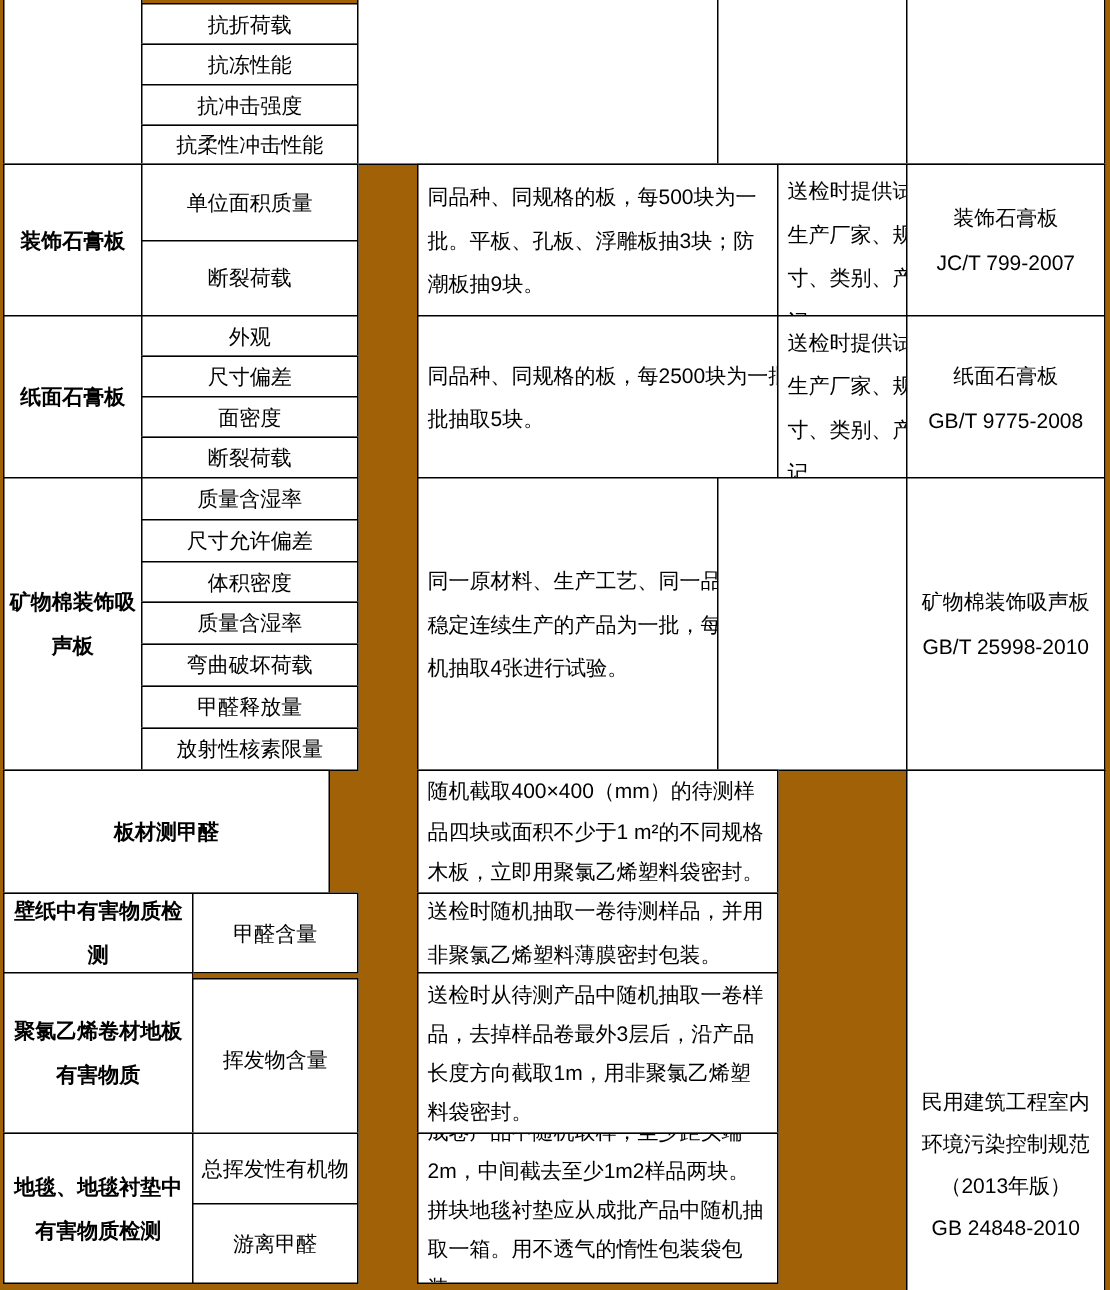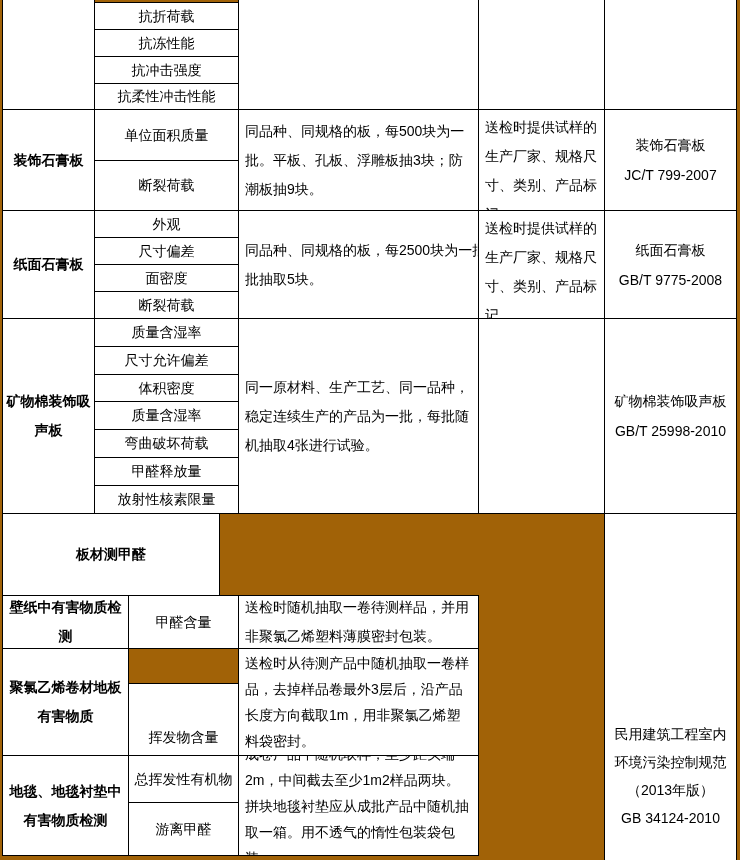--- a/index.html
+++ b/index.html
@@ -9,21 +9,21 @@
     color:#000; font-size:14px;
   }
   .cell {
     position:absolute; box-sizing:border-box; border:1px solid #000;
     background:#fff; display:flex; align-items:center; justify-content:center;
     text-align:center; line-height:29px; overflow:hidden;
   }
   .no-top { border-top:none; }
   .no-bottom { border-bottom:none; }
   .bold { font-weight:bold; }
-  .left-text { justify-content:flex-end; text-align:left; padding:0 6px; }
+  .left-text { justify-content:flex-end; text-align:left; padding:0 6px;margin-left:40px; }
   .top-start { align-items:flex-start; padding-top:3px; }
   .lh26 { line-height:26px; }
   .col { flex-direction:column; }
   .std-line { line-height:30px; }
   .col5m { justify-content:flex-end; padding-bottom:28px; line-height:28px; }
   .col4m { padding-top:16px; }
 </style>
 </head>
 <body>
 
@@ -121,41 +121,44 @@
     </div>
   <div class="cell" style="left:478px;top:318px;width:127px;height:196px"></div>
   <div class="cell col" style="left:604px;top:318px;width:133px;height:196px">
     <div class="std-line">矿物棉装饰吸声板</div>
     <div class="std-line">GB/T 25998-2010</div>
   </div>
 
   <div class="cell bold" style="left:2px;top:513px;width:218px;height:83px">
       <span>板材测甲醛</span>
     </div>
+  <div class="cell left-text" style="left:238px;top:513px;width:241px;height:83px;line-height:27px">
+      <span>随机截取400×400（mm）的待测样品四块或面积不少于1 m²的不同规格木板，立即用聚氯乙烯塑料袋密封。</span>
+    </div>
 
   <div class="cell col col5m no-bottom" style="left:604px;top:513px;width:133px;height:347px;padding-left:4px;padding-right:4px">
     <div>民用建筑工程室内环境污染控制规范</div>
     <div>（2013年版）</div>
-    <div>GB 34124-2010</div>
+    <div>GB 24848-2010</div>
   </div>
 
   <div class="cell bold" style="left:2px;top:595px;width:127px;height:54px;padding:12px 4px">
       <span>壁纸中有害物质检测</span>
     </div>
   <div class="cell" style="left:128px;top:595px;width:111px;height:54px">
       <span>甲醛含量</span>
     </div>
   <div class="cell left-text" style="left:238px;top:595px;width:241px;height:54px">
       <span>送检时随机抽取一卷待测样品，并用非聚氯乙烯塑料薄膜密封包装。</span>
     </div>
 
   <div class="cell bold" style="left:2px;top:648px;width:127px;height:108px;padding:0 4px">
       <span>聚氯乙烯卷材地板有害物质</span>
     </div>
-  <div class="cell" style="left:128px;top:683px;width:111px;height:108px">
+  <div class="cell" style="left:128px;top:652px;width:111px;height:108px">
       <span>挥发物含量</span>
     </div>
   <div class="cell left-text lh26" style="left:238px;top:648px;width:241px;height:108px">
       <span>送检时从待测产品中随机抽取一卷样品，去掉样品卷最外3层后，沿产品长度方向截取1m，用非聚氯乙烯塑料袋密封。</span>
     </div>
 
   <div class="cell bold" style="left:2px;top:755px;width:127px;height:101px;padding:0 4px">
       <span>地毯、地毯衬垫中有害物质检测</span>
     </div>
   <div class="cell" style="left:128px;top:755px;width:111px;height:48px">

